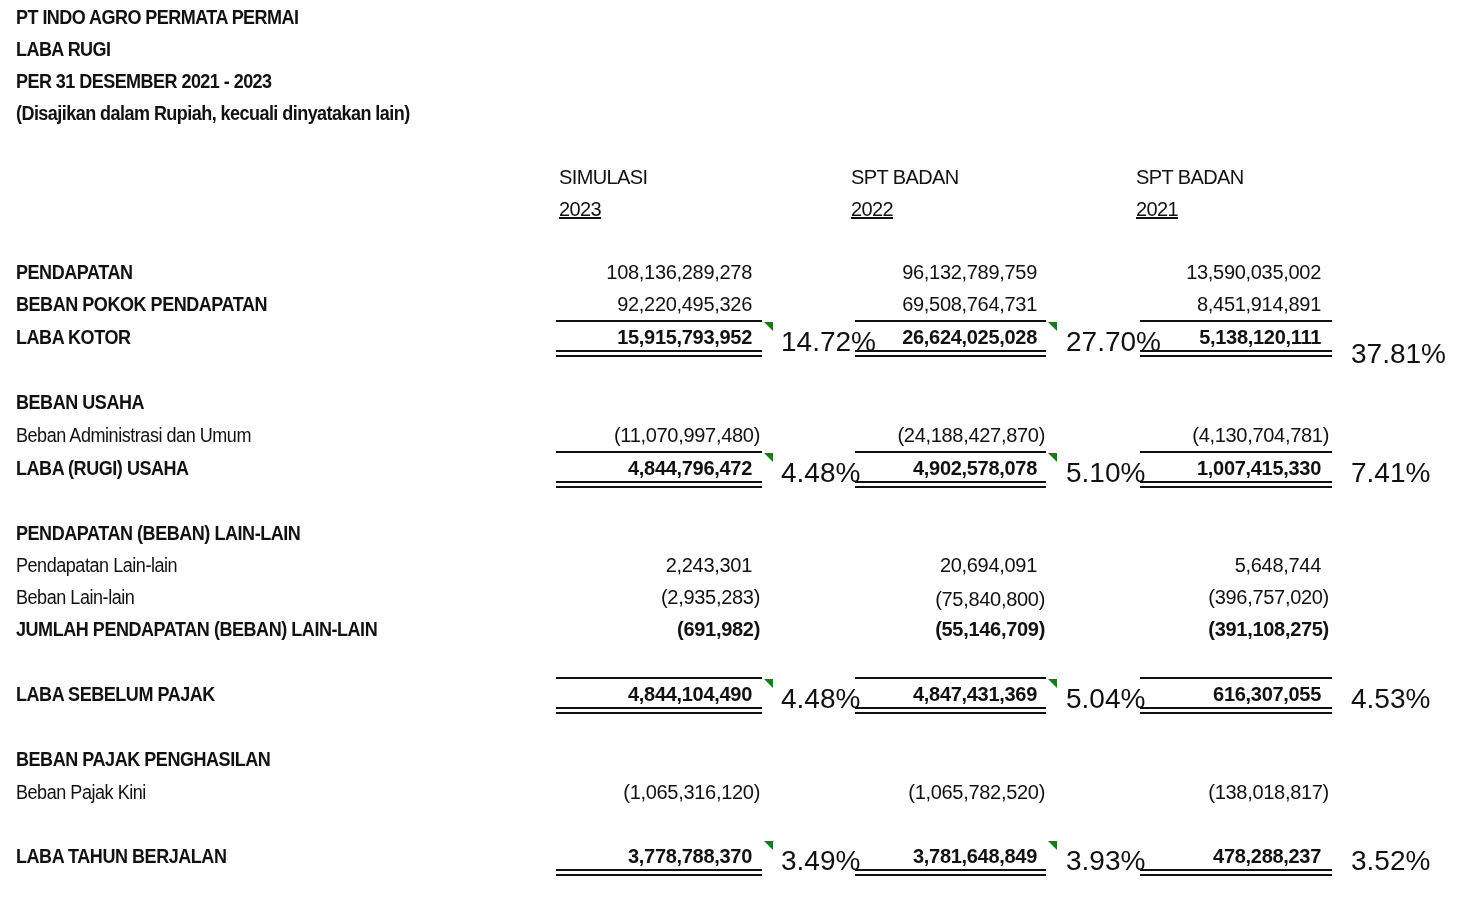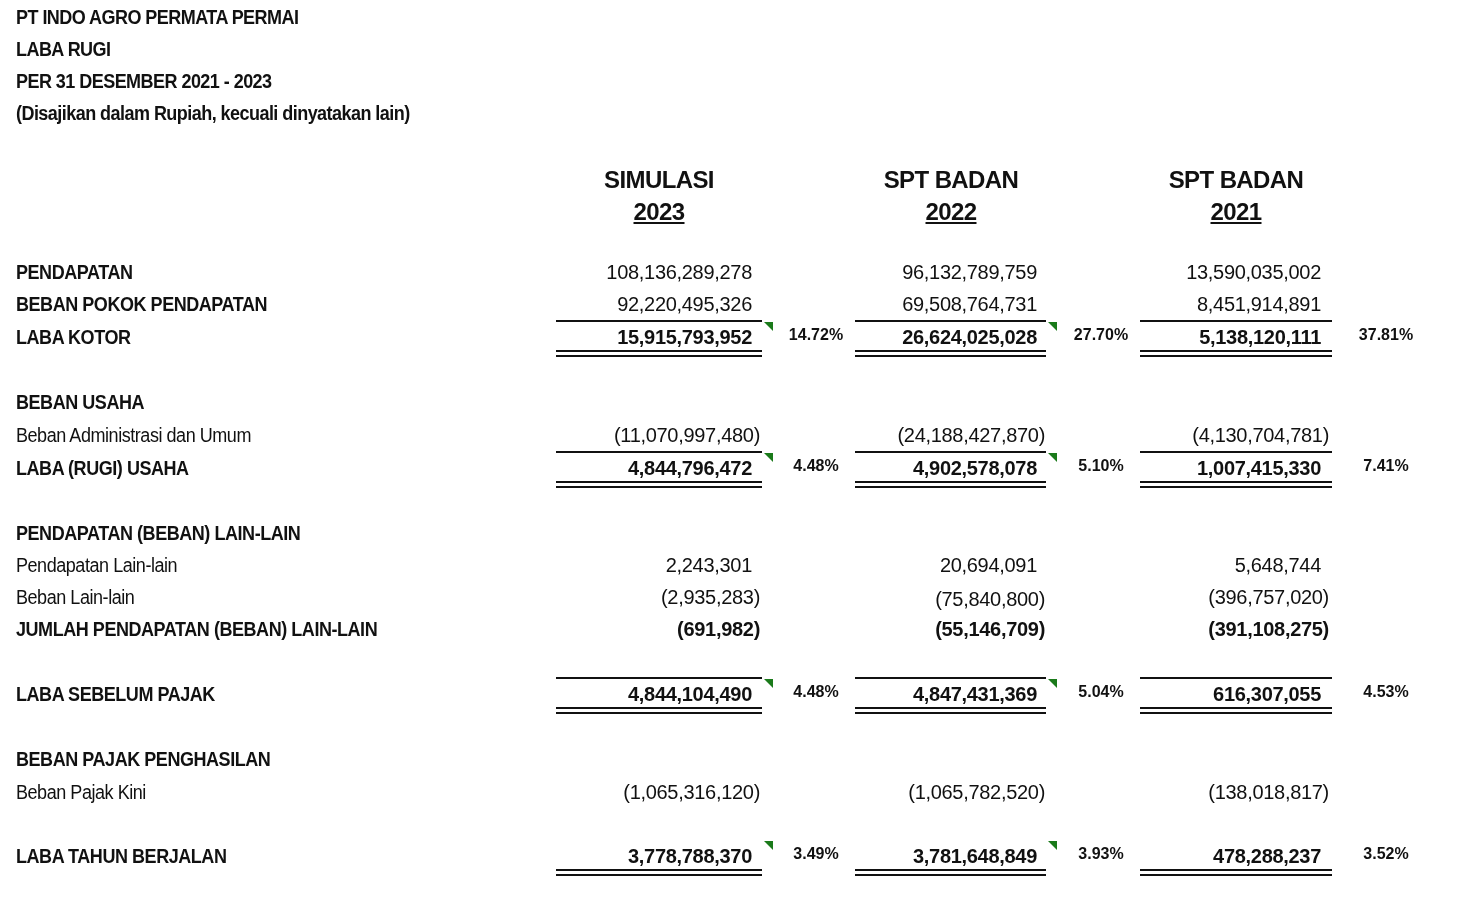--- a/index.html
+++ b/index.html
@@ -1,28 +1,28 @@
 <!DOCTYPE html>
 <html><head>
 <meta charset="utf-8">
 <style>
   html, body { margin:0; padding:0; background:#ffffff; }
   body { width:1465px; height:920px; position:relative; overflow:hidden;
          font-family:"Liberation Sans Narrow","Liberation Sans", sans-serif; color:#111; }
   .hdr { position:absolute; left:16px; font-weight:bold; font-size:20px; letter-spacing:-0.6px;
          transform:scaleX(0.9); transform-origin:left center; white-space:nowrap; }
-  .colhead { position:absolute; font-weight:bold; font-size:24px; text-align:center; width:200px;
+  .colhead { position:absolute; font-weight:normal; font-size:20px; text-align:left; width:200px;
              letter-spacing:-0.6px; }
   .colhead.year { text-decoration:underline; }
   .label { position:absolute; left:16px; font-size:20px; white-space:nowrap; letter-spacing:-0.5px;
            transform:scaleX(0.9); transform-origin:left center; }
   .label.b { font-weight:bold; }
   .num { position:absolute; font-size:20px; text-align:center; white-space:nowrap; letter-spacing:-0.3px; }
   .num.b { font-weight:bold; }
-  .pct { position:absolute; font-size:16px; font-weight:bold; text-align:center; width:70px; white-space:nowrap; }
+  .pct { position:absolute; font-size:28px; font-weight:normal; text-align:right; width:70px; white-space:nowrap; }
   .topline { position:absolute; height:0; border-top:2px solid #111; }
   .dblline { position:absolute; height:3px; border-top:2px solid #111; border-bottom:2px solid #111; }
   .flag { position:absolute; width:0; height:0; border-top:9px solid #1a7a1a; border-left:9px solid transparent; }
 </style>
 </head>
 <body>
 
 <div class="hdr" style="top:6px">PT INDO AGRO PERMATA PERMAI</div>
 <div class="hdr" style="top:38px">LABA RUGI</div>
 <div class="hdr" style="top:70px">PER 31 DESEMBER 2021 - 2023</div>
@@ -59,21 +59,21 @@
 <div class="num" style="right:144px;top:293px">8,451,914,891</div>
 
 <div class="topline" style="left:556px;width:206px;top:320px"></div>
 <div class="topline" style="left:855px;width:191px;top:320px"></div>
 <div class="topline" style="left:1140px;width:192px;top:320px"></div>
 <div class="num b" style="right:713px;top:326px">15,915,793,952</div>
 <div class="num b" style="right:428px;top:326px">26,624,025,028</div>
 <div class="num b" style="right:144px;top:326px">5,138,120,111</div>
 <div class="pct" style="left:781px;top:326px">14.72%</div>
 <div class="pct" style="left:1066px;top:326px">27.70%</div>
-<div class="pct" style="left:1351px;top:326px">37.81%</div>
+<div class="pct" style="left:1351px;top:338px">37.81%</div>
 <div class="dblline" style="left:556px;width:206px;top:350px"></div>
 <div class="dblline" style="left:855px;width:191px;top:350px"></div>
 <div class="dblline" style="left:1140px;width:192px;top:350px"></div>
 <div class="flag" style="left:764px;top:322px"></div>
 <div class="flag" style="left:1048px;top:322px"></div>
 
 <div class="num" style="right:705px;top:424px">(11,070,997,480)</div>
 <div class="num" style="right:420px;top:424px">(24,188,427,870)</div>
 <div class="num" style="right:136px;top:424px">(4,130,704,781)</div>
 

